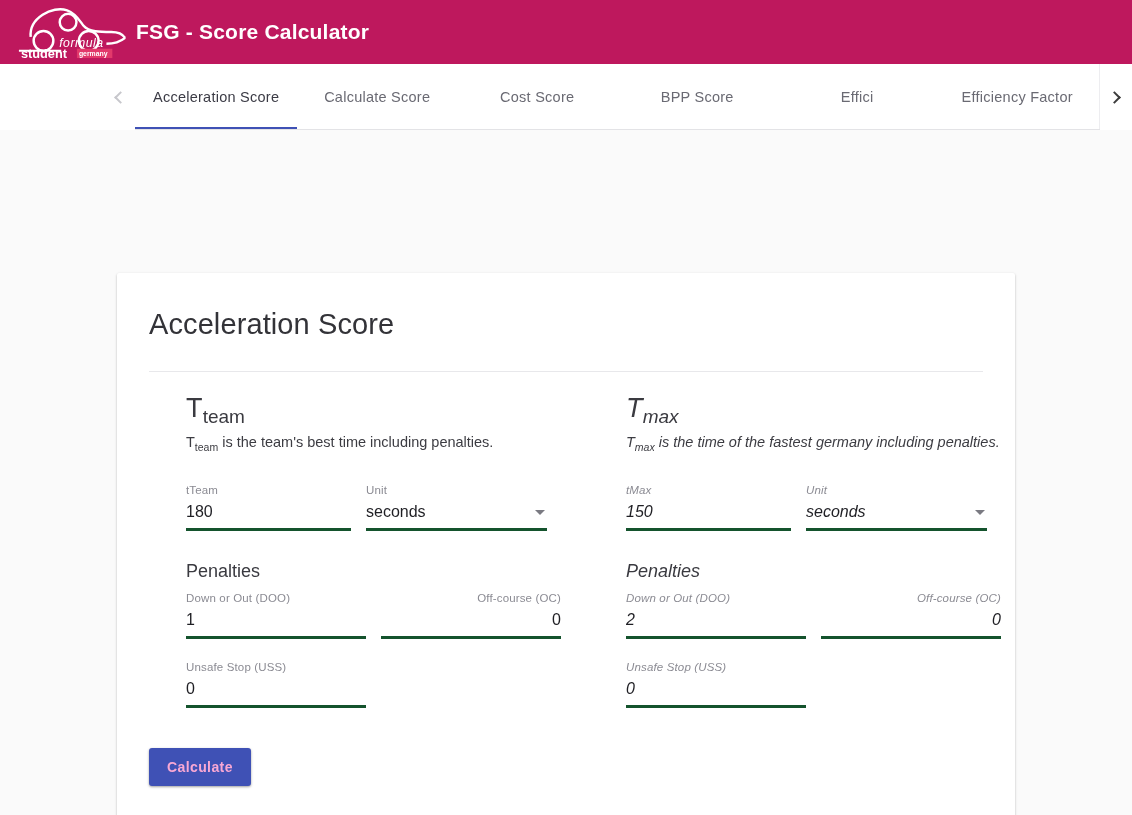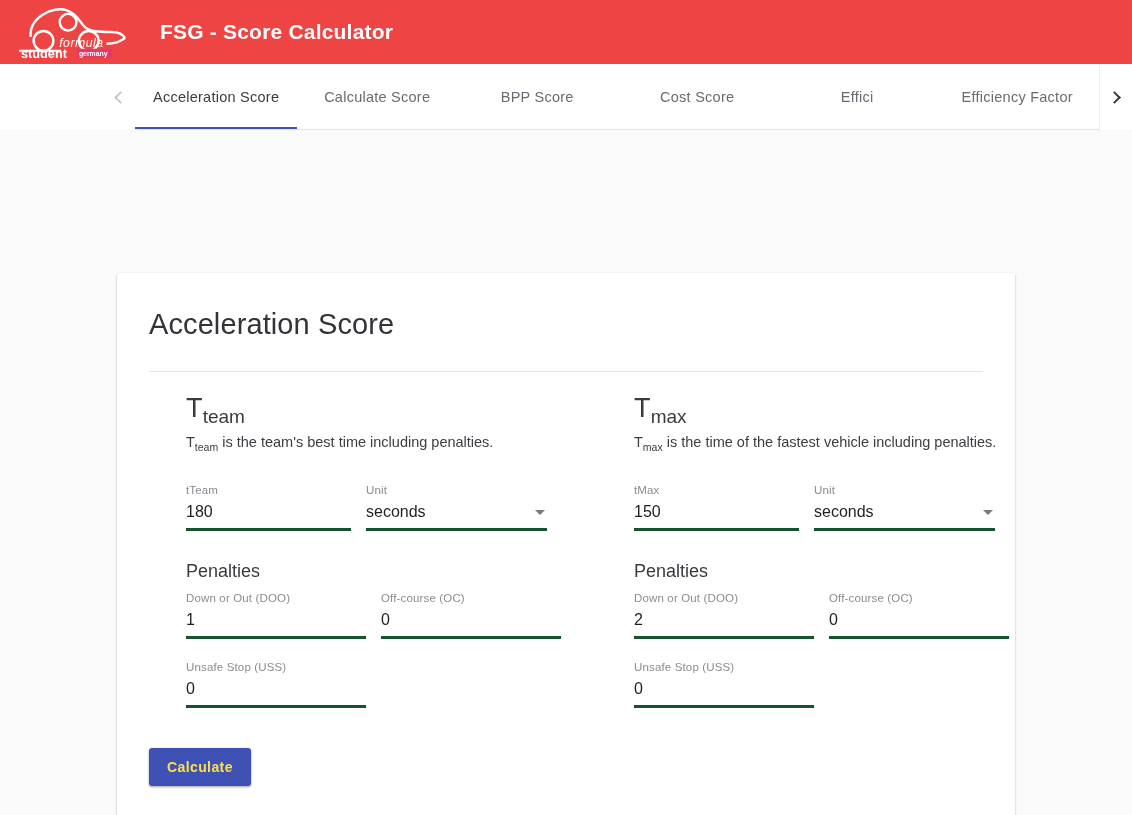--- a/index.html
+++ b/index.html
@@ -8,27 +8,26 @@
     width: 1132px; height: 815px;
     background: #fafafa;
     font-family: "Liberation Sans", sans-serif;
     -webkit-font-smoothing: antialiased;
   }
 
   
   .appbar {
     position: relative;
     height: 64px;
-    background: #ef4444;
+    background: #be185d;
     display: flex;
     align-items: center;
     padding: 0 0 0 14px;
     box-shadow: 0 2px 4px rgba(0,0,0,.18);
     overflow: hidden;
-    gap: 24px;
   }
   .logo {
     width: 118px;
     height: 56px;
     flex: 0 0 auto;
     display: block;
   }
   .appbar-title {
     color: #ffffff;
     font-size: 21px;
@@ -135,21 +134,21 @@
     padding: 35px 0 30px 0;
     margin: 0;
     border-bottom: 1px solid #e8e8eb;
   }
 
   .columns {
     display: flex;
     padding-top: 20px;
   }
   .col { width: 440px; flex: 0 0 440px; margin-left: 37px; }
-  .col.right { margin-left: 8px; }
+  .col.right { margin-left: 0px; font-style: italic; }
 
   .sym-head {
     font-size: 27px;
     color: #3a3a40;
     font-weight: normal;
     margin: 0 0 4px 0;
     line-height: 1.2;
     letter-spacing: .2px;
   }
   .sym-head sub { font-size: 19px; letter-spacing: 0; }
@@ -194,35 +193,35 @@
     width: 0; height: 0;
     border-left: 5px solid transparent;
     border-right: 5px solid transparent;
     border-top: 5px solid #7a7a82;
   }
 
   
   .w-t   { width: 165px; margin-right: 15px; }
   .w-u   { width: 181px; }
   .w-pen { width: 180px; margin-right: 15px; }
-  .w-pen2{ width: 180px; }
+  .w-pen2{ width: 180px; text-align: right; }
 
   .pen-title {
     font-size: 18px;
     color: #3a3a40;
     font-weight: normal;
     margin: 12px 0 6px 0;
   }
 
   
   .btn-row { padding: 22px 0 30px 0; }
   .btn {
     display: inline-block;
     background: #3f51b5;
-    color: #fde047;
+    color: #f9a8d4;
     font-size: 14px;
     font-weight: bold;
     letter-spacing: .4px;
     border: none;
     border-radius: 3px;
     padding: 11px 18px;
     cursor: pointer;
     box-shadow: 0 1px 3px rgba(0,0,0,.22), 0 1px 2px rgba(0,0,0,.18);
     font-family: "Liberation Sans", sans-serif;
   }
@@ -259,24 +258,24 @@
   </div>
 
   <div class="tablist">
     <div class="tab active">
       <span>Acceleration Score</span>
     </div>
     <div class="tab">
       <span>Calculate Score</span>
     </div>
     <div class="tab">
+      <span>Cost Score</span>
+    </div>
+    <div class="tab">
       <span>BPP Score</span>
-    </div>
-    <div class="tab">
-      <span>Cost Score</span>
     </div>
     <div class="tab">
       <span>Effici</span>
     </div>
     <div class="tab">
       <span>Efficiency Factor</span>
     </div>
   </div>
 
   <div class="tab-fade"></div>
@@ -336,21 +335,21 @@
             <span class="fvalue">0</span>
           </div>
         </div>
       </div>
 
       <div class="col right">
         <h2 class="sym-head">
           <span>T</span><sub>max</sub>
         </h2>
         <p class="sym-desc">
-          <span>T</span><sub>max</sub><span> is the time of the fastest vehicle including penalties.</span>
+          <span>T</span><sub>max</sub><span> is the time of the fastest germany including penalties.</span>
         </p>
 
         <div class="fieldrow">
           <div class="field w-t">
             <span class="flabel">tMax</span>
             <span class="fvalue">150</span>
           </div>
           <div class="field select w-u">
             <span class="flabel">Unit</span>
             <span class="fvalue">

